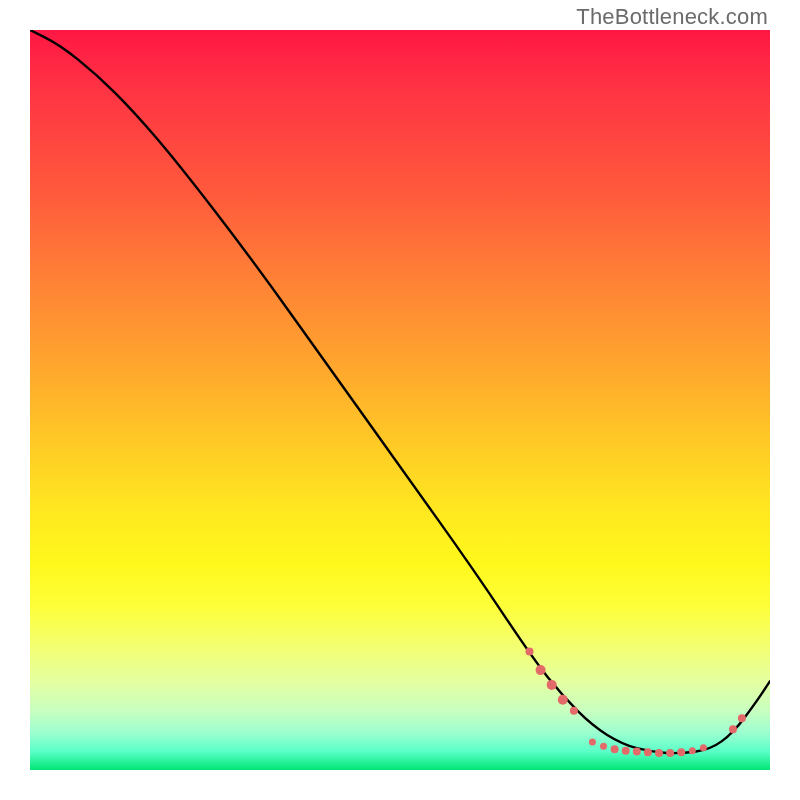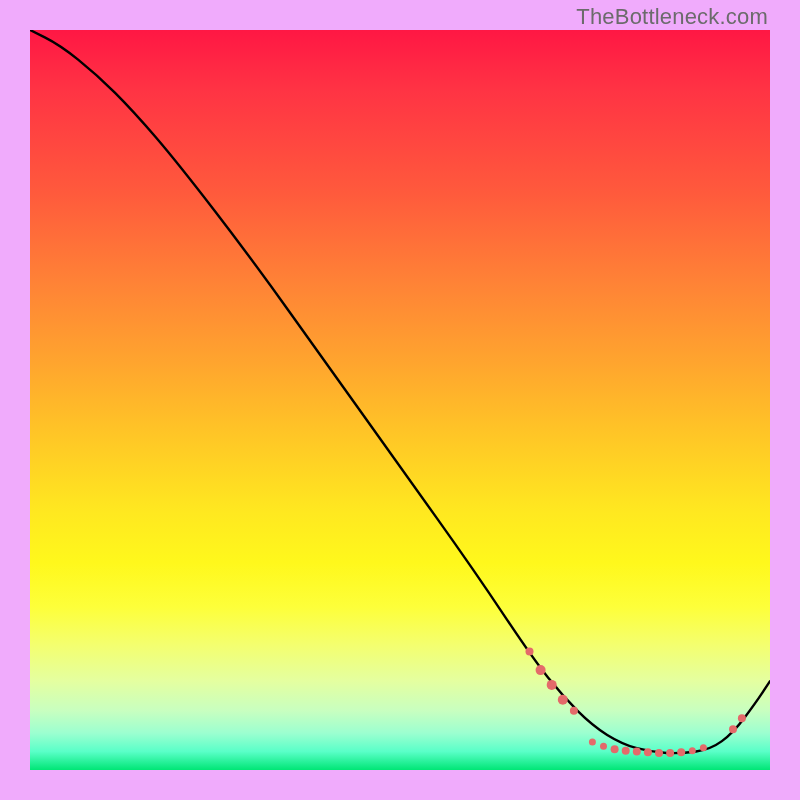--- a/index.html
+++ b/index.html
@@ -8,21 +8,21 @@
     width: 800px;
     height: 800px;
     background: #000;
     overflow: hidden;
     font-family: Arial, Helvetica, sans-serif;
   }
   .outer {
     position: relative;
     width: 800px;
     height: 800px;
-    background: #f0abfc;
+    background: #ffffff;
   }
   .plot-frame {
     position: absolute;
     left: 30px;
     top: 30px;
     width: 740px;
     height: 740px;
     background: linear-gradient(
       to bottom,
       #ff1744 0%,

